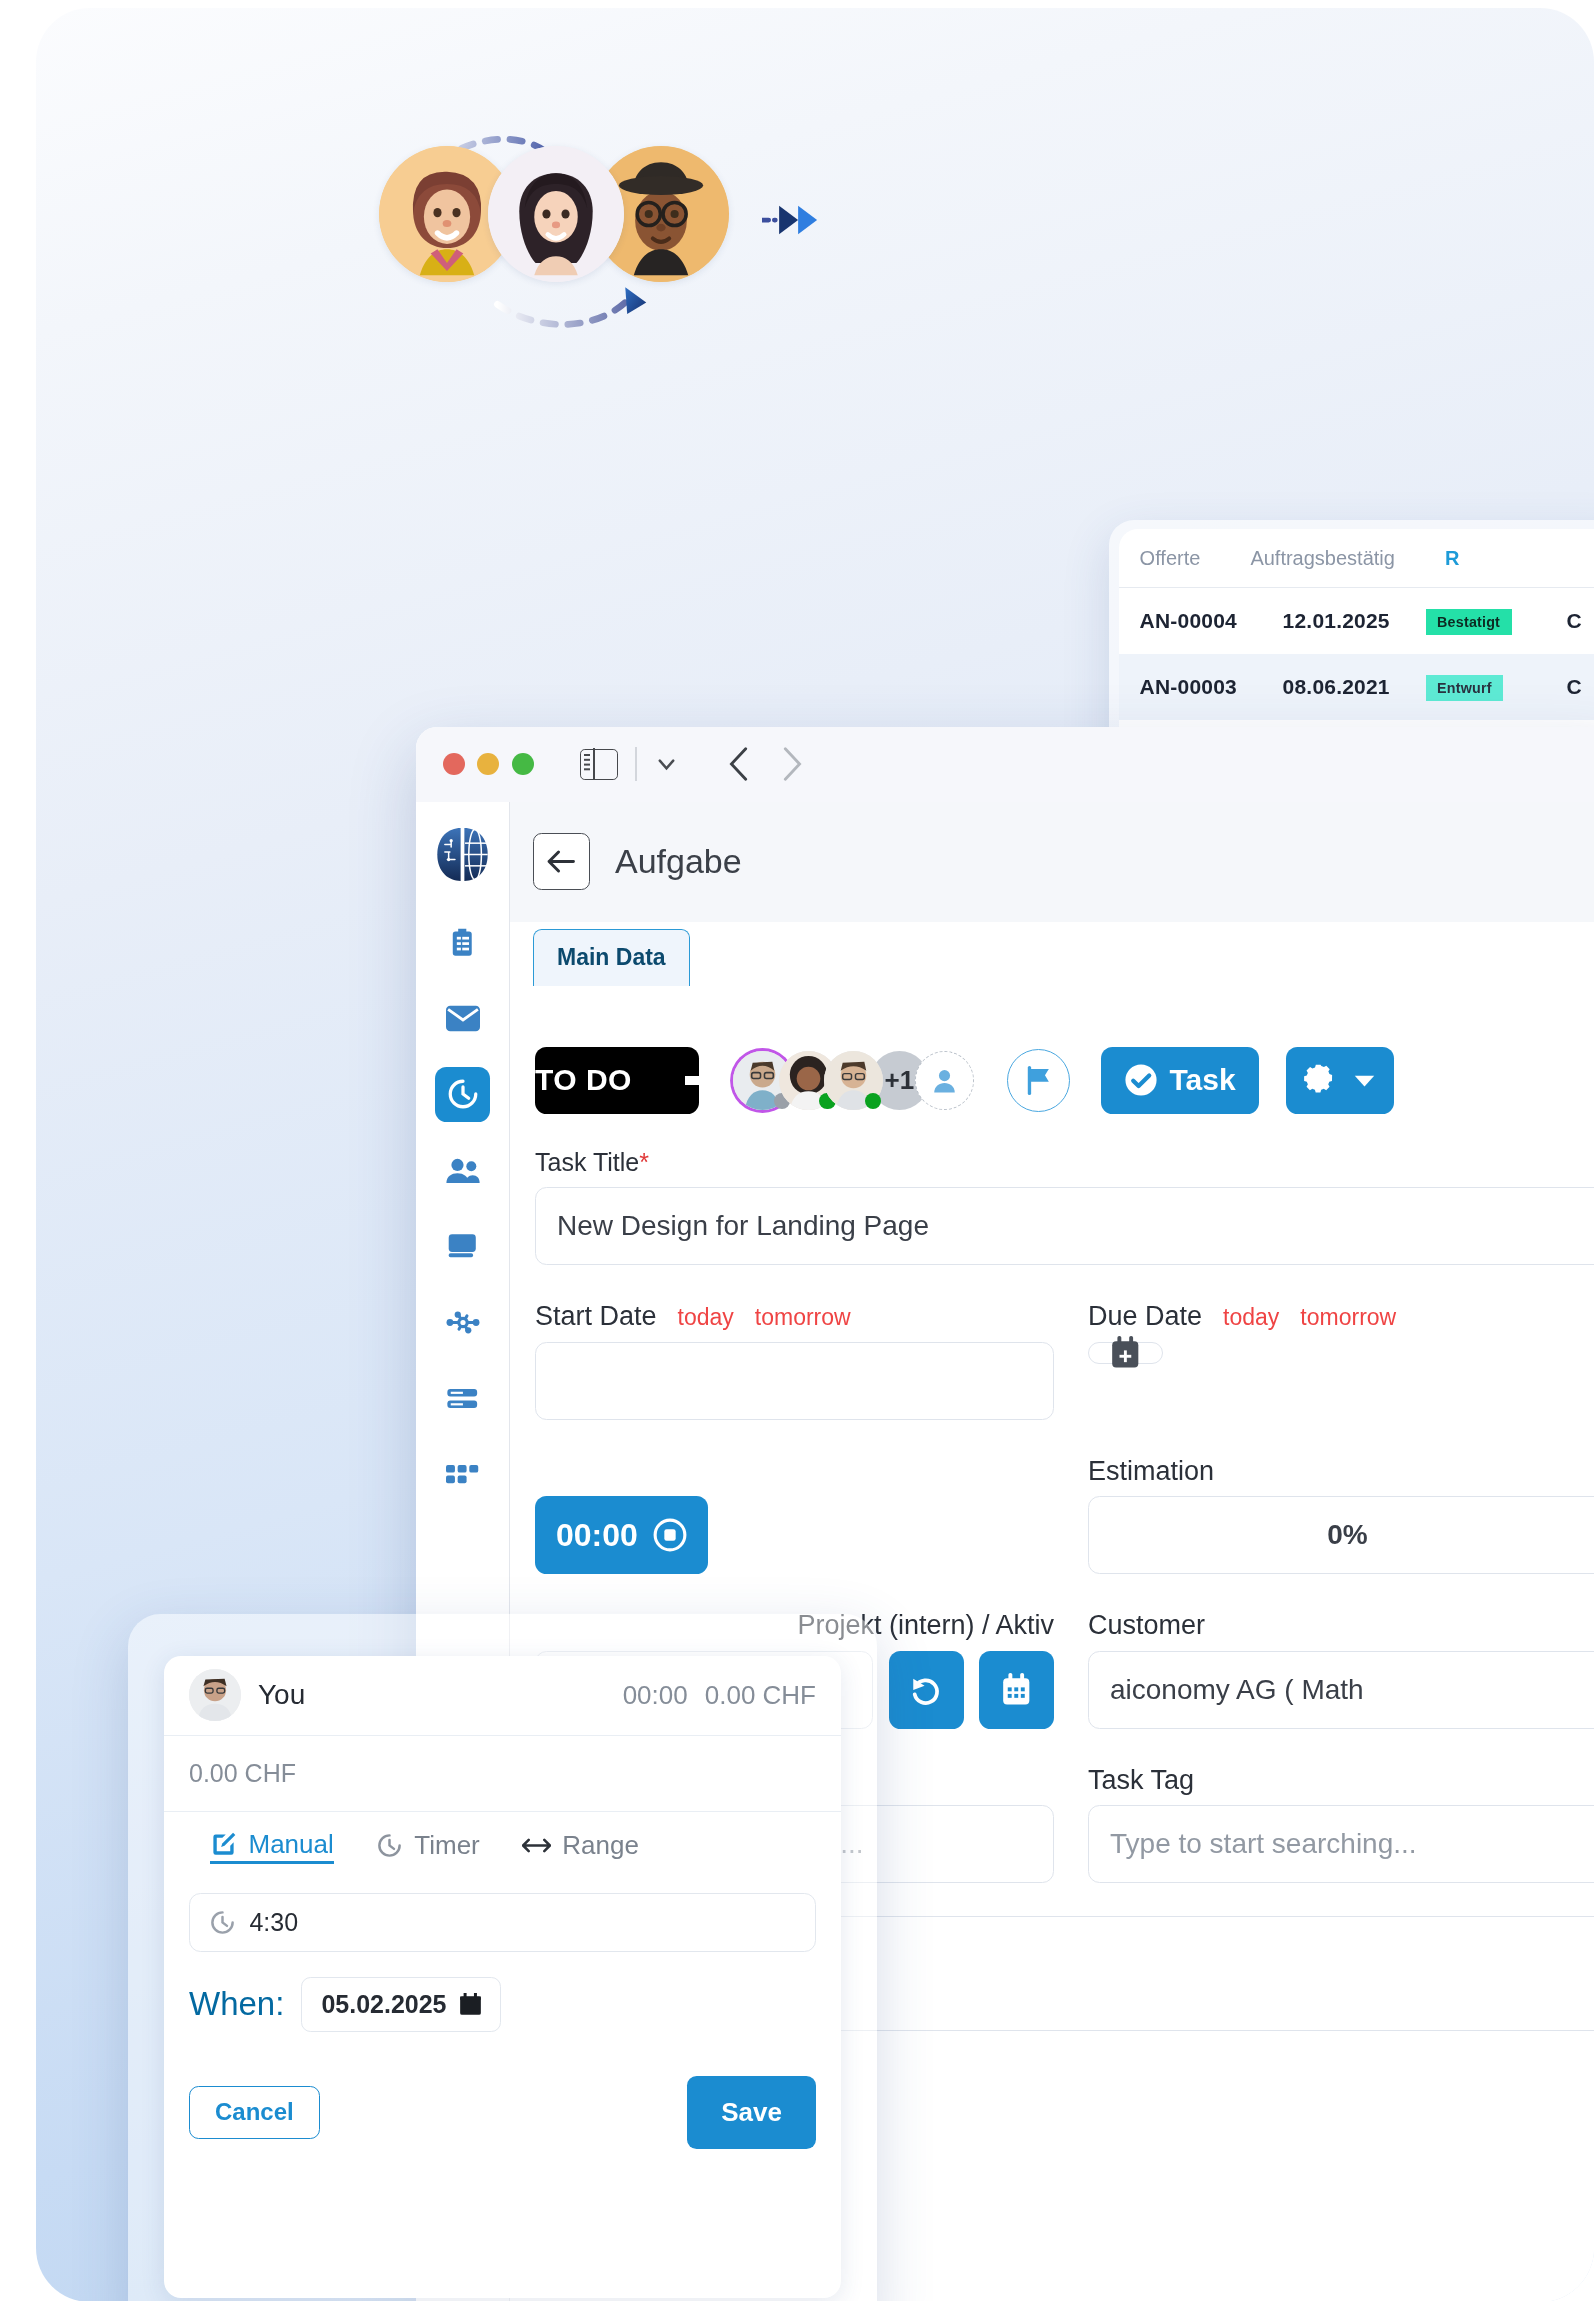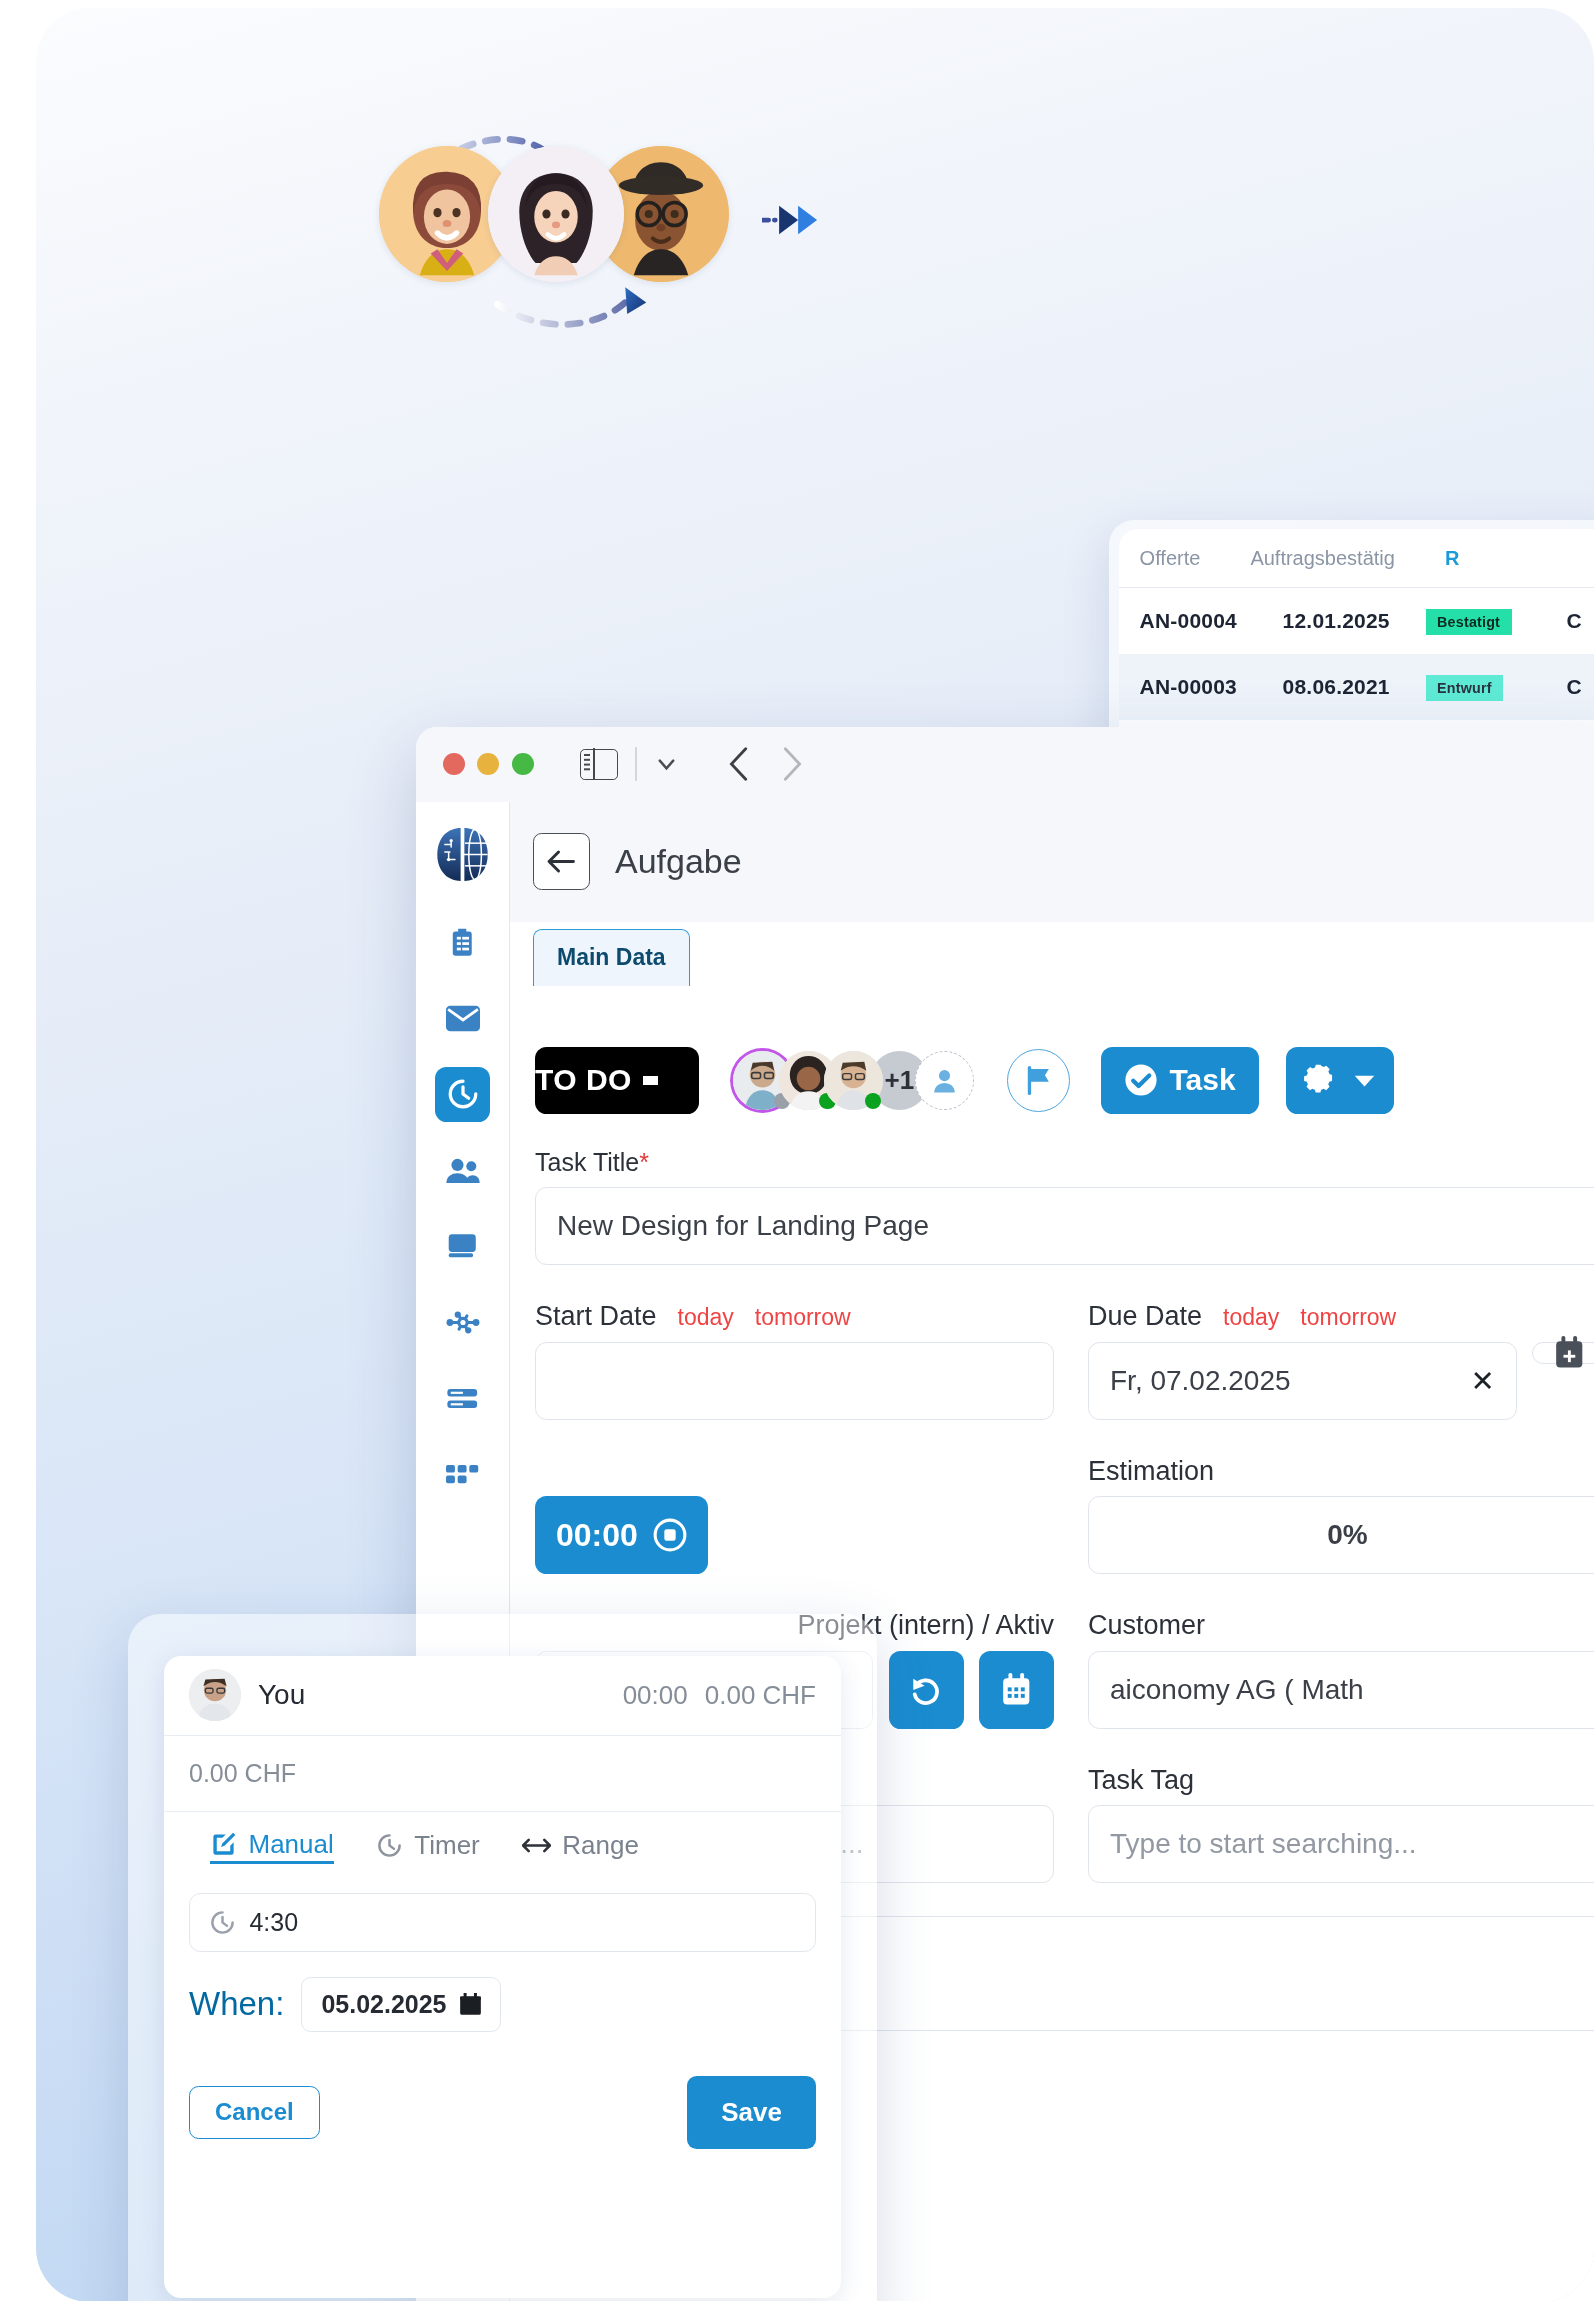--- a/index.html
+++ b/index.html
@@ -106,21 +106,21 @@
   .pagetitle{ font-size:34px;color:#3b4048;}
 
   .tabbar{ padding-left:23px; padding-top:7.6px; }
   .maintab{ display:inline-block; border:1.9px solid #2b9ad6; border-bottom:none;
             border-radius:8.6px 8.6px 0 0; background:#eff5fc; color:#0c4a6e;
             font-size:23px; font-weight:700; padding:13.4px 23px 15.3px 23px;}
 
   .formarea{ padding:0 25px;}
   .toolbar{ display:flex; align-items:center; gap:0; margin-top:59px; height:71px;}
   .todo{ background:#000;color:#fff;border-radius:11.5px;height:67px;min-width:164px;
-         display:flex;align-items:center;justify-content:flex-start;gap:11.5px;
+         display:flex;align-items:center;justify-content:space-between;gap:11.5px;
          font-size:30px;font-weight:700;letter-spacing:0.5px;}
   .todo .sq{width:14.3px;height:8.6px;background:#fff;display:inline-block;}
   .avstack{ display:flex; align-items:center; margin-left:34px;}
   .sav{ width:59px;height:59px;border-radius:50%;margin-left:-13.4px;position:relative;
         background:#e6e7e9; overflow:visible;}
   .sav:first-child{margin-left:0;}
   .sav .inner{width:100%;height:100%;border-radius:50%;overflow:hidden;position:relative;}
   .sav.ring{ box-shadow:0 0 0 2.9px #c156e8; }
   .dot{position:absolute;right:1.9px;bottom:1px;width:16.3px;height:16.3px;border-radius:50%;}
   .dot.grey{background:#9aa0a8;} .dot.green{background:#0aa21f;}
@@ -561,24 +561,20 @@
               </div>
             </div>
 
             <div class="col">
               <div class="labelrow">
                 <span class="ttl">Due Date</span>
                 <span class="quick">today</span>
                 <span class="quick">tomorrow</span>
               </div>
               <div class="fieldrow">
-                <div class="field" style="flex:1;justify-content:space-between">
-                  <span>Fr, 07.02.2025</span>
-                  <span style="font-size:29px;color:#1d2228">✕</span>
-                </div>
                 <div class="sqbtn light">
                   <svg width="32.5" height="34" viewBox="0 0 24 26">
                     <rect x="2" y="4" width="20" height="20" rx="3" fill="#4a5059"></rect>
                     <rect x="6" y="0" width="3" height="6" rx="1.4" fill="#4a5059"></rect>
                     <rect x="15" y="0" width="3" height="6" rx="1.4" fill="#4a5059"></rect>
                     <rect x="11" y="11" width="2.2" height="9" fill="#fff"></rect>
                     <rect x="7.6" y="14.4" width="9" height="2.2" fill="#fff"></rect>
                   </svg>
                 </div>
               </div>

